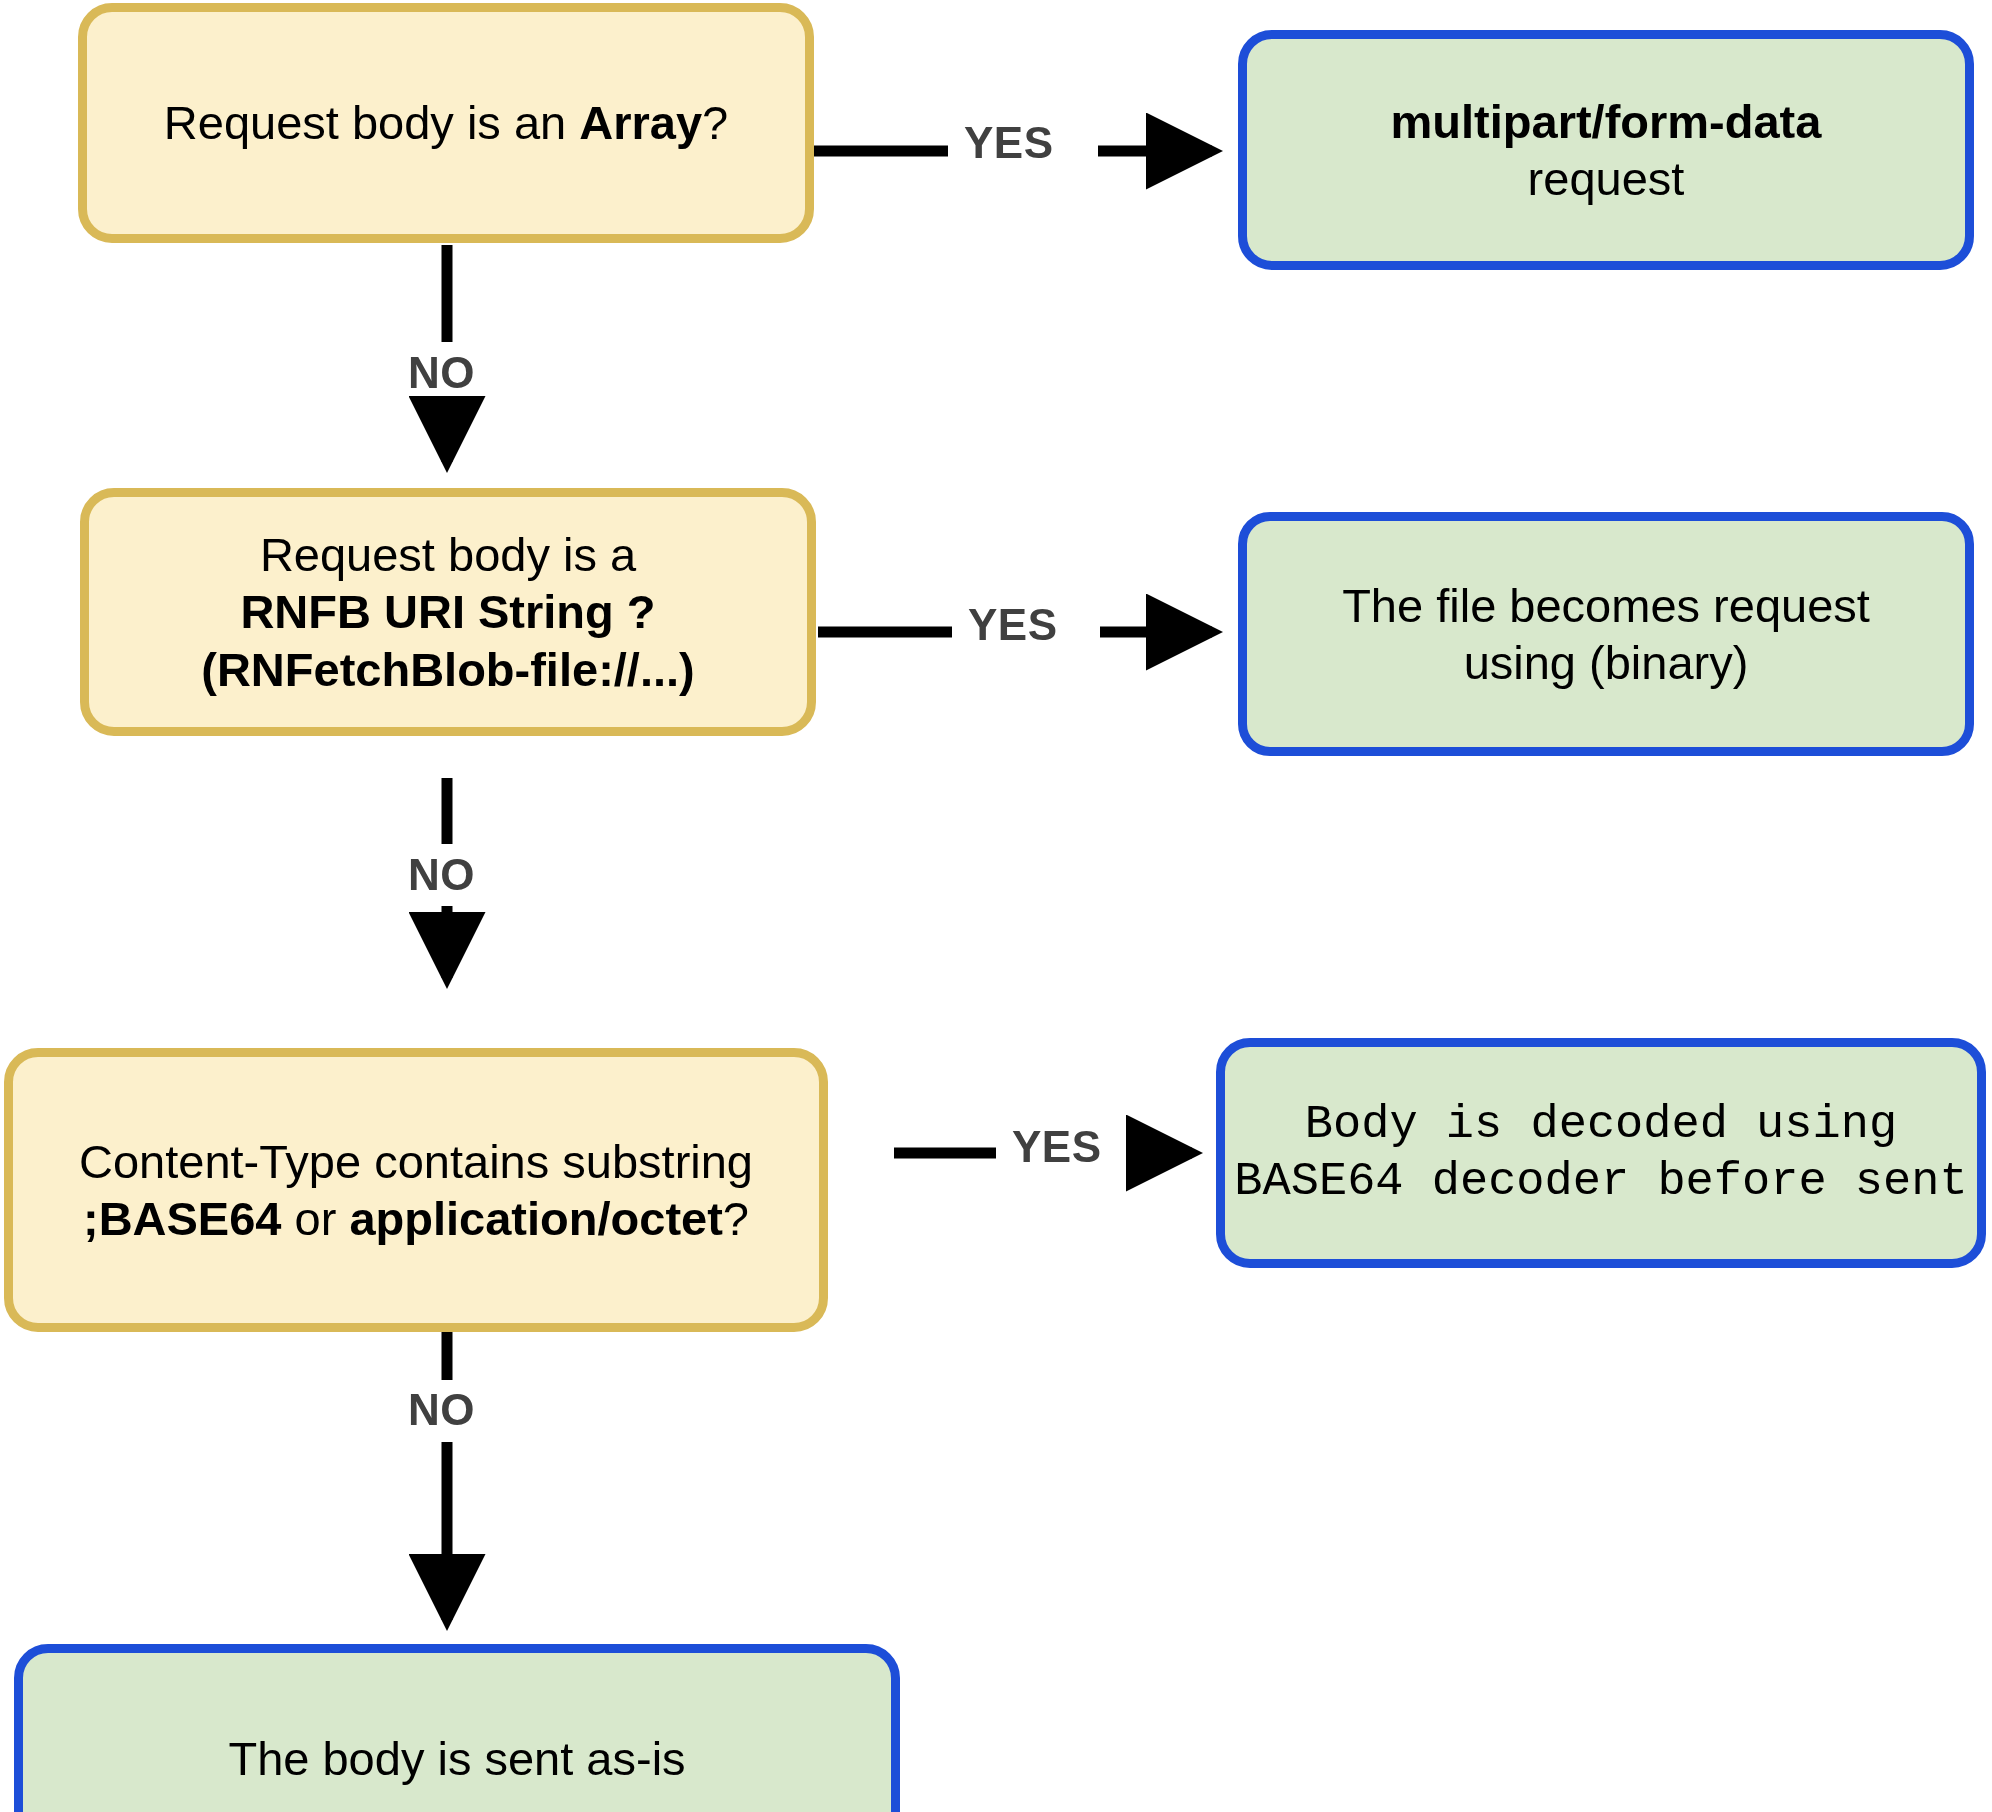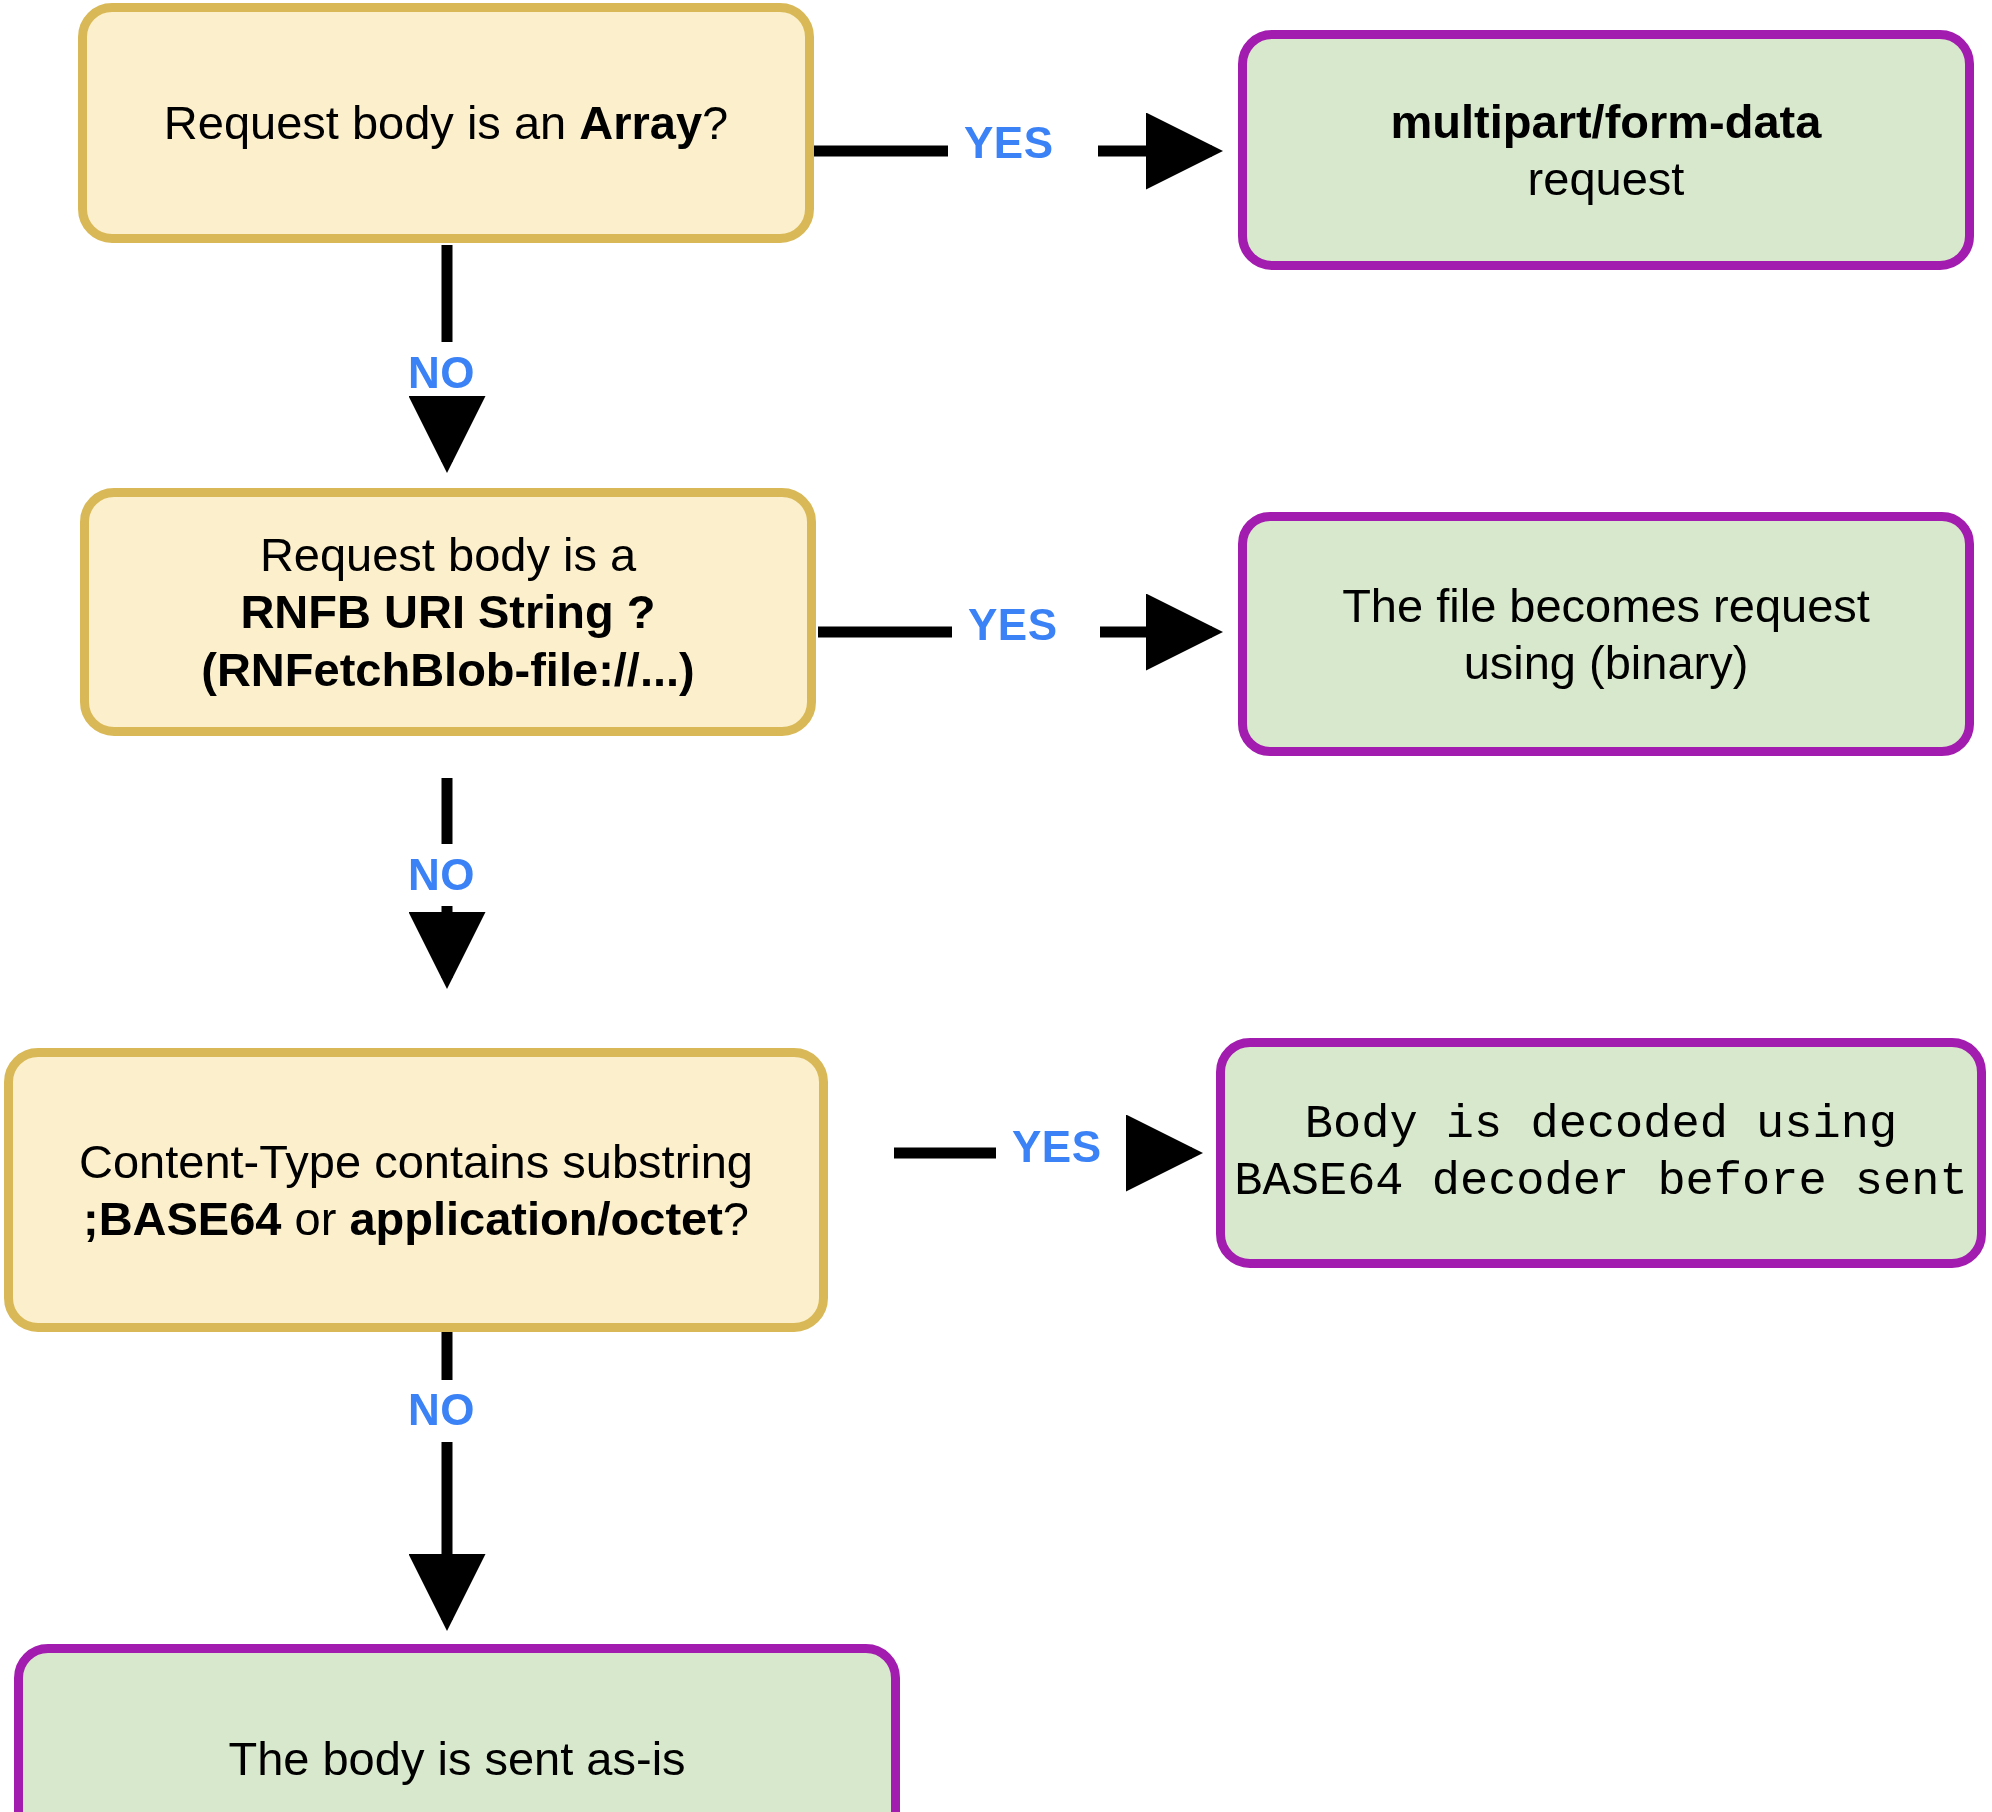--- a/index.html
+++ b/index.html
@@ -40,21 +40,21 @@
   }
   .decision {
     background: #FCF0CC;
     border: 9px solid #D9B957;
     border-radius: 34px;
     font-size: 47px;
     font-weight: 400;
   }
   .terminal {
     background: #D8E8CC;
-    border: 9px solid #a21caf;
+    border: 9px solid #1d4ed8;
     border-radius: 34px;
     font-size: 47px;
     font-weight: 400;
   }
   .node b { font-weight: 700; }
 
   
   #node-decision-array   { left: 78px;  top: 3px;    width: 736px; height: 240px; }
   #node-result-multipart { left: 1238px; top: 30px;  width: 736px; height: 240px; }
 
@@ -64,21 +64,21 @@
   #node-decision-ctype   { left: 4px;   top: 1048px; width: 824px; height: 284px; }
   #node-result-base64    { left: 1216px; top: 1038px; width: 770px; height: 230px; font-family: Liberation Mono, monospace; }
 
   #node-result-asis      { left: 14px;  top: 1644px; width: 886px; height: 230px; }
 
   
   .edge-label {
     position: absolute;
     font-size: 44px;
     font-weight: 700;
-    color: #3b82f6;
+    color: #404040;
     letter-spacing: 0.5px;
     white-space: nowrap;
   }
   #label-yes-1 { left: 964px; top: 118px; }
   #label-yes-2 { left: 968px; top: 600px; }
   #label-yes-3 { left: 1012px; top: 1122px; }
 
   #label-no-1 { left: 408px; top: 348px; }
   #label-no-2 { left: 408px; top: 850px; }
   #label-no-3 { left: 408px; top: 1385px; }

